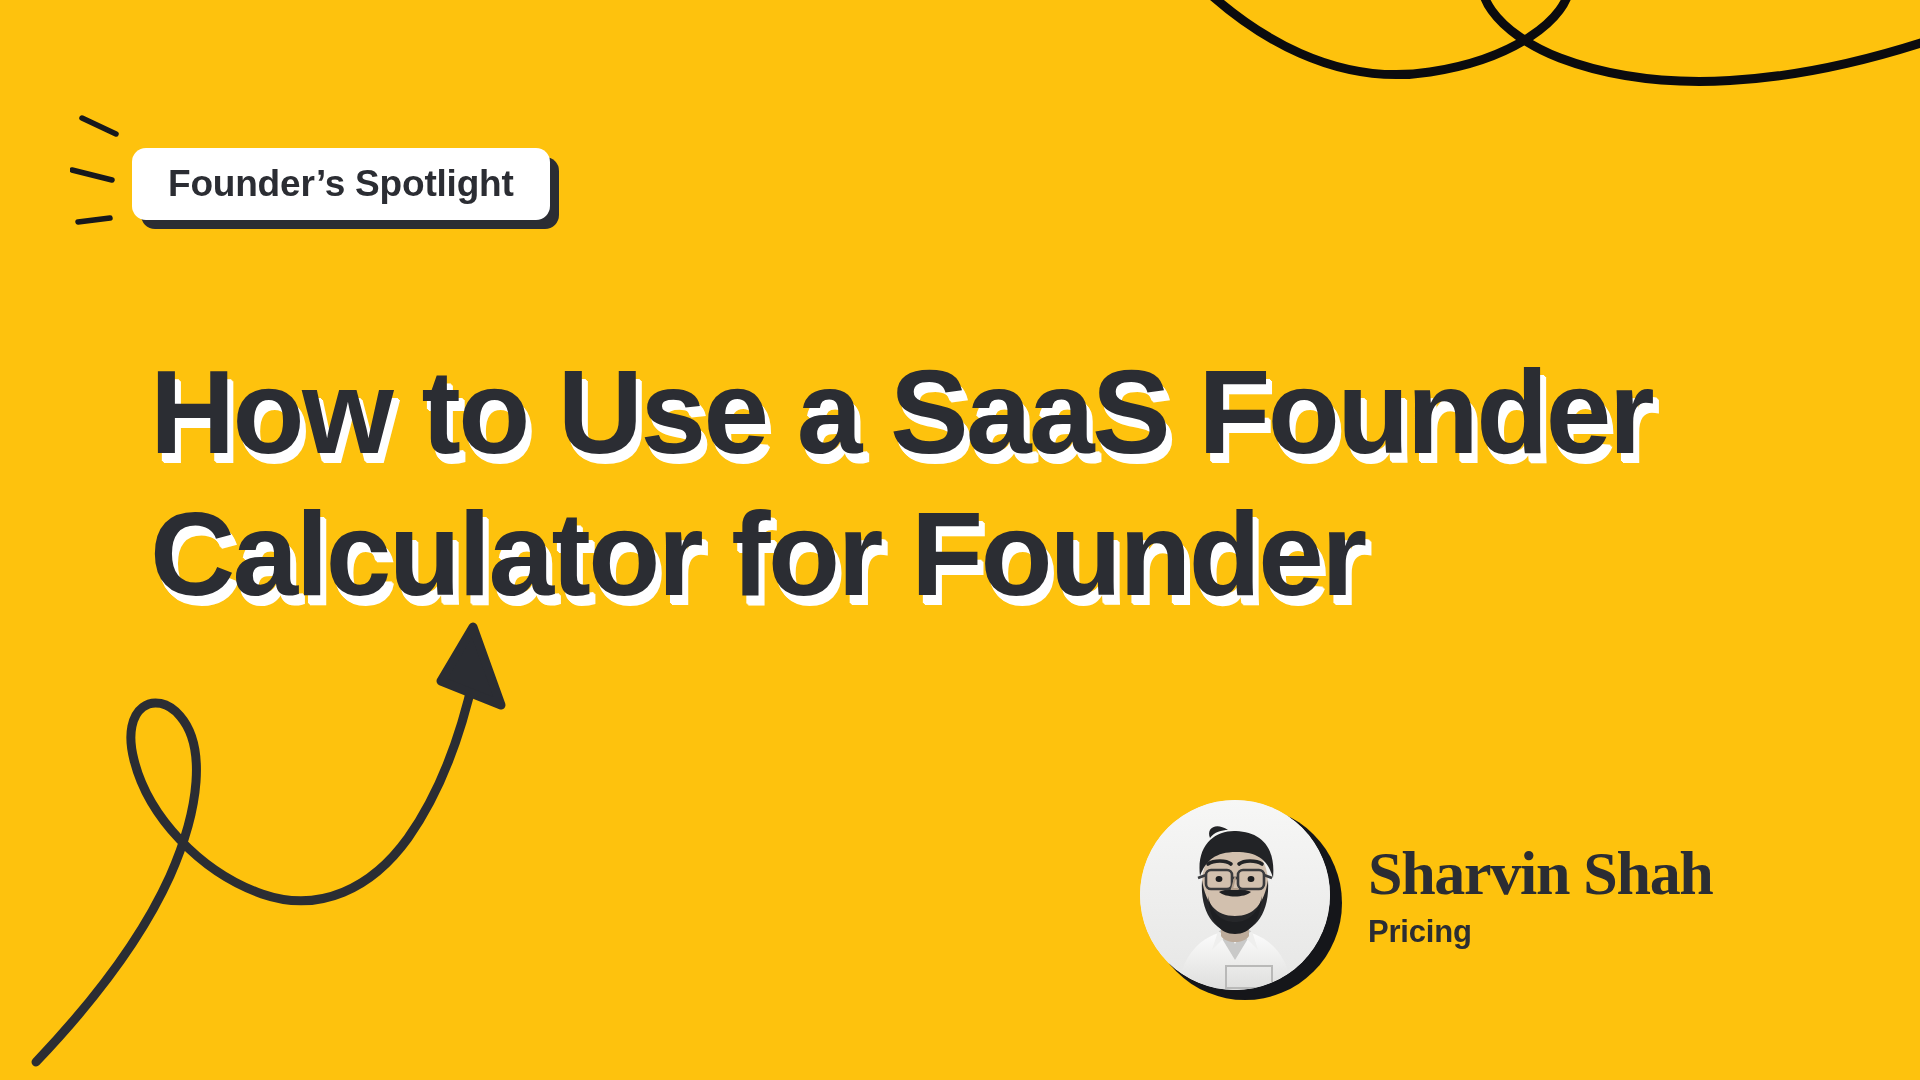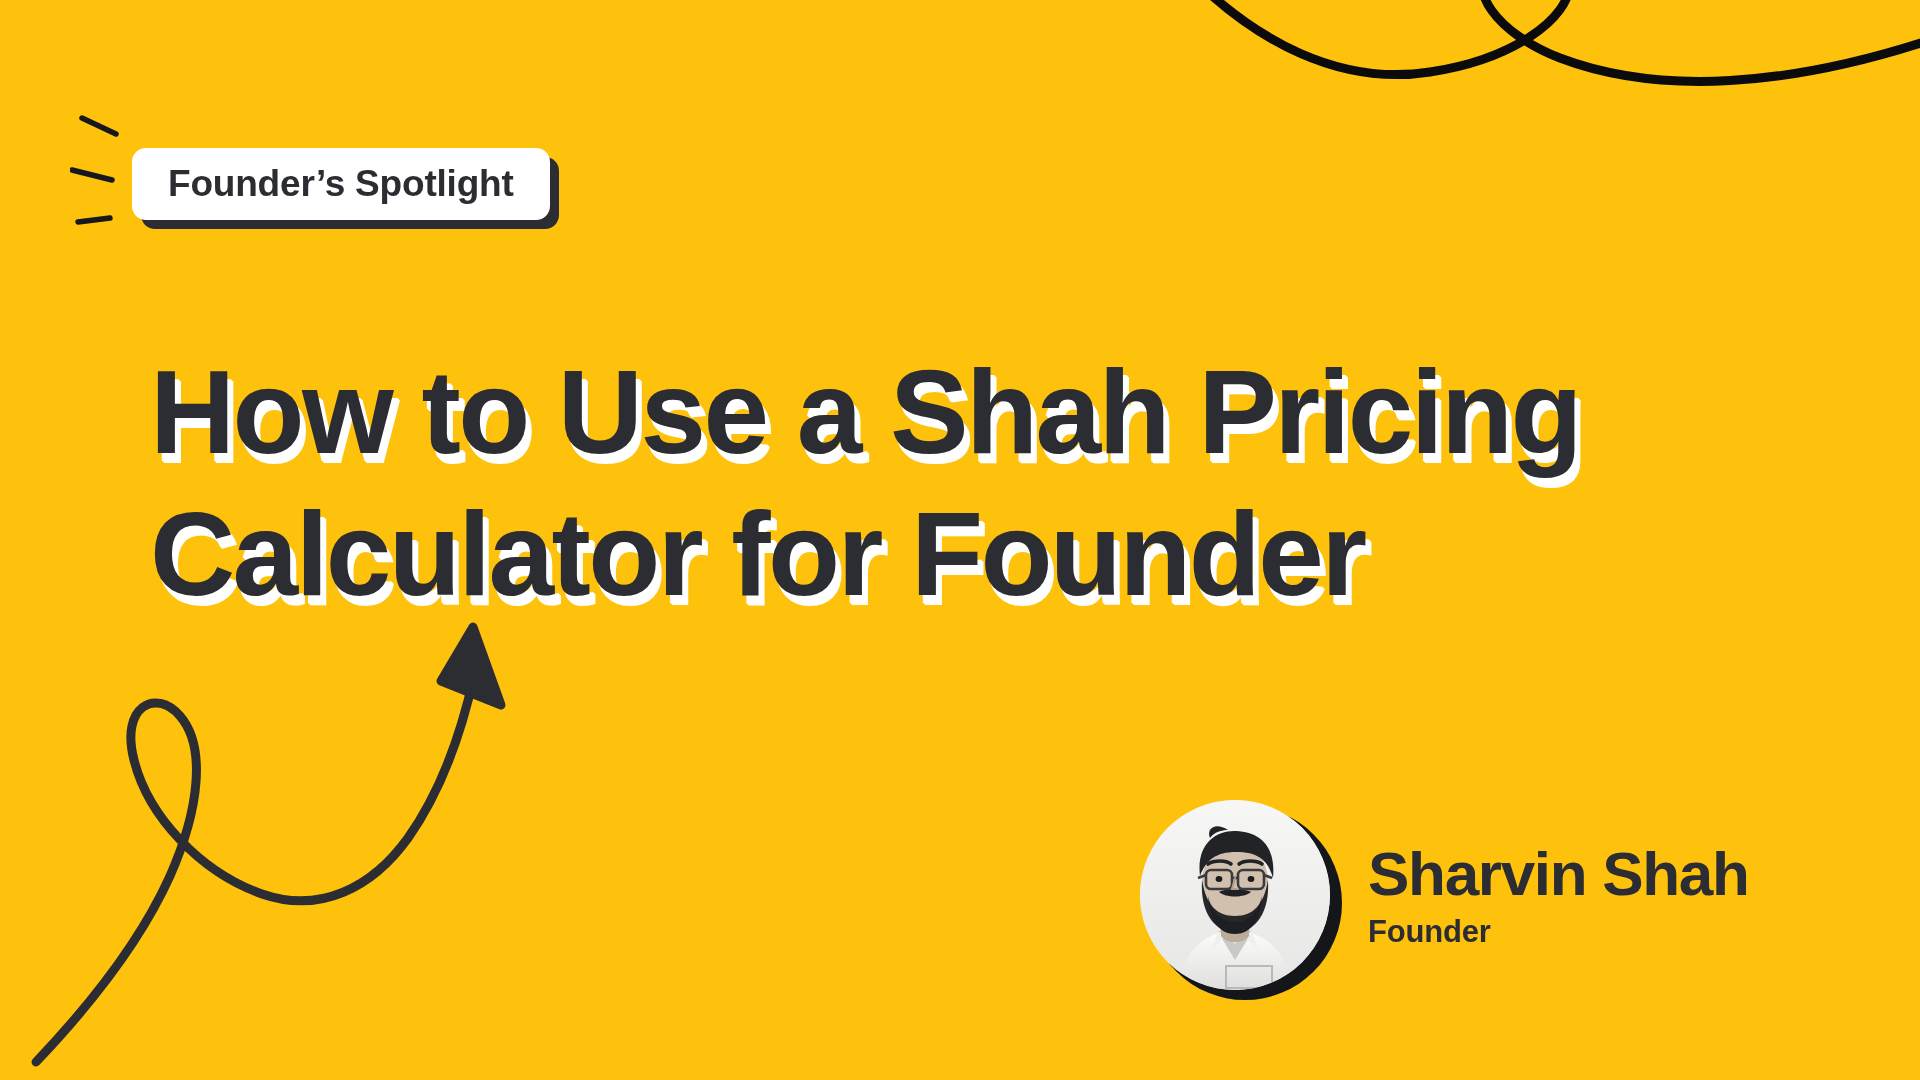--- a/index.html
+++ b/index.html
@@ -115,20 +115,21 @@
     justify-content:center;
     padding-bottom:4px;
   }
   #author-name {
     font-size:62px;
     font-weight:700;
     letter-spacing:-1.3px;
     color:#2B2D33;
     line-height:1.05;
     white-space:nowrap;
+    font-family:Liberation Serif, serif;
   }
   #author-role {
     font-size:31px;
     font-weight:700;
     letter-spacing:-0.2px;
     color:#2B2D33;
     line-height:1.1;
     margin-top:8px;
     white-space:nowrap;
   }
@@ -158,21 +159,21 @@
         <line x1="8" y1="122" x2="40" y2="118"></line>
       </g>
     </svg>
 
     <div id="badge">
       <span id="badge-label">Founder’s Spotlight</span>
     </div>
   </div>
 
   <div id="headline">
-    <div class="hl-line">How to Use a Shah Pricing</div>
+    <div class="hl-line">How to Use a SaaS Founder</div>
     <div class="hl-line">Calculator for Founder</div>
   </div>
 
   <svg class="deco" viewBox="0 0 1920 1080" preserveAspectRatio="none" aria-hidden="true">
     <g>
       <path d="M36 1062
                C 95 1000, 142 938, 170 876
                C 200 808, 206 746, 180 716
                C 156 688, 120 706, 134 760
                C 148 816, 200 872, 262 894
@@ -244,17 +245,17 @@
             <path d="M95 78 L92 89 L98 89" stroke="#B99B7E" stroke-width="2" fill="none" stroke-linecap="round"></path>
 
             <rect x="0" y="0" width="190" height="190" fill="#7E7E7E" opacity="0.34" style="mix-blend-mode:saturation"></rect>
           </g>
         </svg>
       </div>
     </div>
 
     <div id="author-text">
       <div id="author-name">Sharvin Shah</div>
-      <div id="author-role">Founder</div>
+      <div id="author-role">Pricing</div>
     </div>
   </div>
 
 </div>
 
 </body></html>

